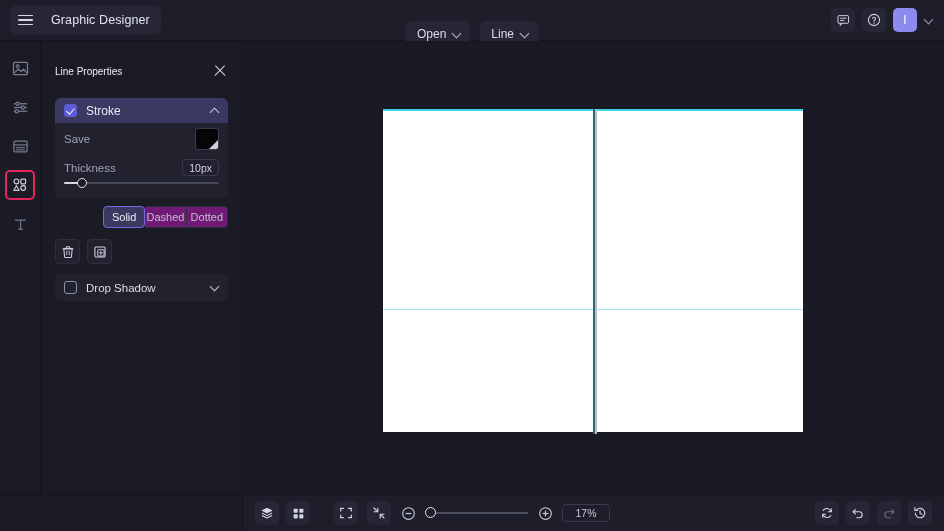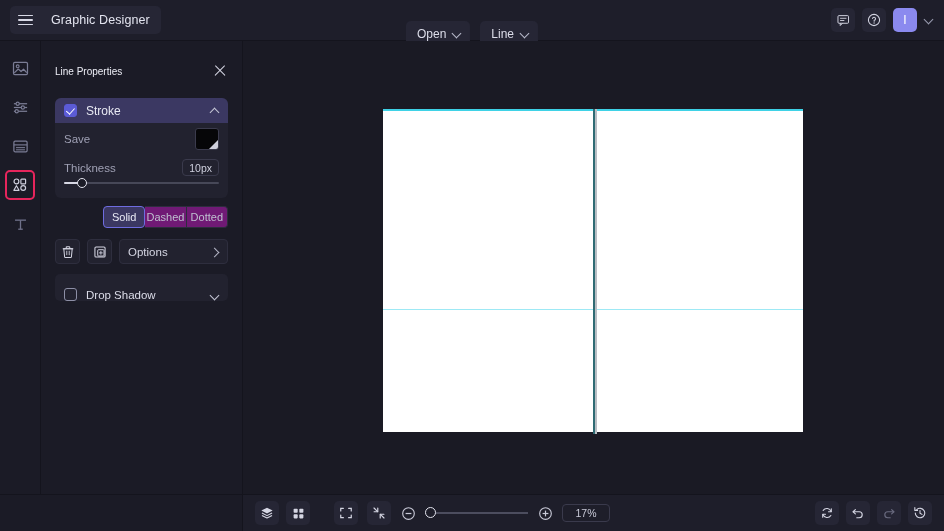--- a/index.html
+++ b/index.html
@@ -193,21 +193,21 @@
   }
   .chev-r { width: 8px; height: 8px; position: relative; }
   .chev-r::after {
     content: ''; position: absolute; left: 0; top: 1px;
     width: 6px; height: 6px;
     border-right: 1.3px solid #b5b6c6; border-bottom: 1.3px solid #b5b6c6;
     transform: rotate(-45deg);
   }
   .dropshadow {
     margin-top: 10px; height: 27px; background: #22222f; border-radius: 5px;
-    display: flex; align-items: flex-end; gap: 9px; padding: 0 9px; cursor: pointer;
+    display: flex; align-items: center; gap: 9px; padding: 0 9px; cursor: pointer;
   }
   .ds-label { flex: 1; color: #dcdde9; font-size: 11.5px; }
   .chev-dn { width: 9px; height: 9px; position: relative; }
   .chev-dn::after {
     content: ''; position: absolute; left: 1px; top: 0px;
     width: 6px; height: 6px;
     border-right: 1.3px solid #c5c6d6; border-bottom: 1.3px solid #c5c6d6;
     transform: rotate(45deg);
   }
 
@@ -403,24 +403,20 @@
           </svg>
         </div>
         <div class="sqbtn">
           <svg width="14" height="14" viewBox="0 0 16 16">
             <rect x="2.2" y="2.2" width="11.6" height="11.6" rx="1.3" fill="none" stroke="#d5d6e3" stroke-width="1.2"></rect>
             <rect x="5.4" y="5.4" width="7.2" height="7.2" rx="0.9" fill="none" stroke="#d5d6e3" stroke-width="1.1"></rect>
             <line x1="9" y1="6.9" x2="9" y2="11.1" stroke="#d5d6e3" stroke-width="1"></line>
             <line x1="6.9" y1="9" x2="11.1" y2="9" stroke="#d5d6e3" stroke-width="1"></line>
           </svg>
         </div>
-        <div class="optbtn">
-          <span>Options</span>
-          <span class="chev-r"></span>
-        </div>
       </div>
 
       <div class="dropshadow">
         <span class="cbox"></span>
         <span class="ds-label">Drop Shadow</span>
         <span class="chev-dn"></span>
       </div>
     </div>
 
     <div class="stage">

